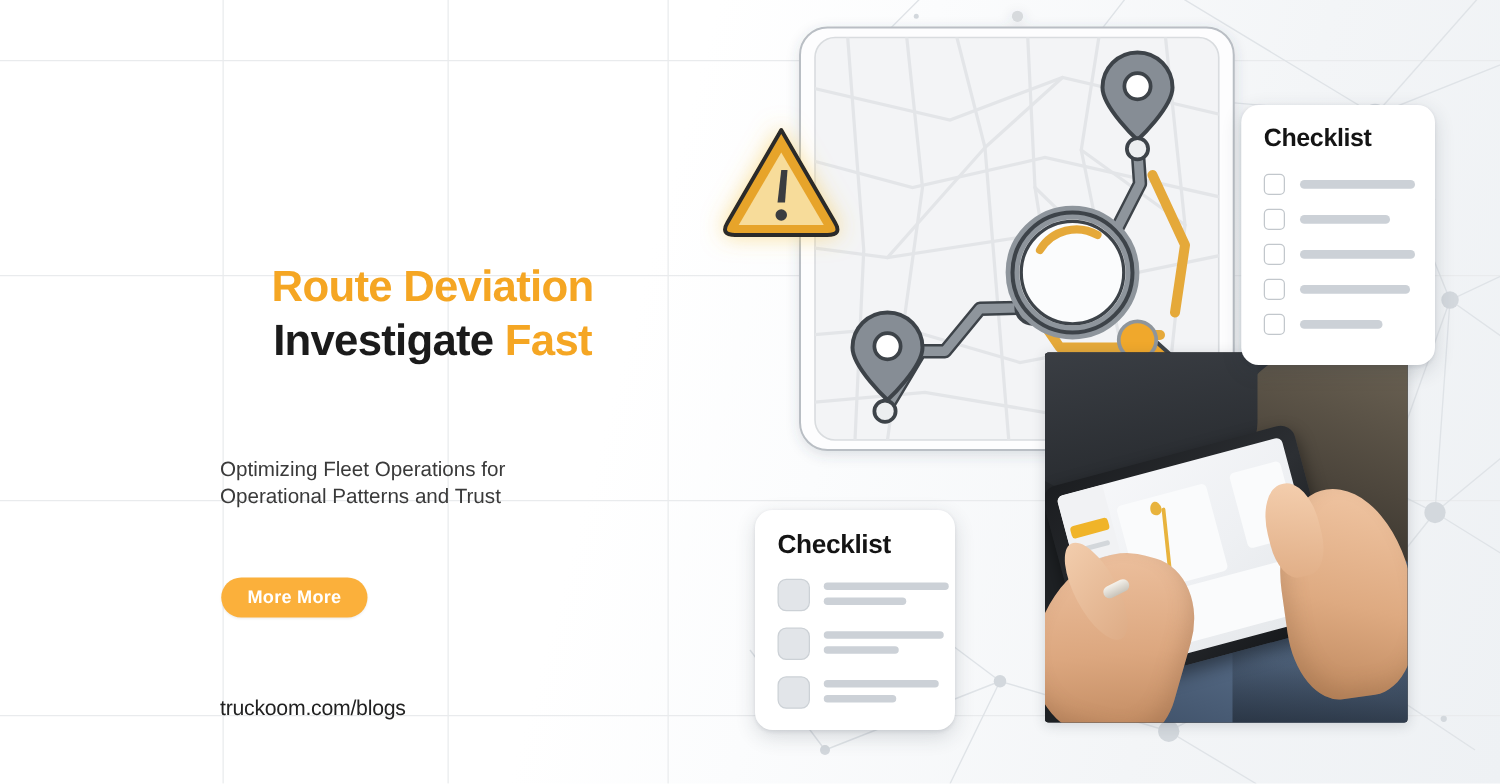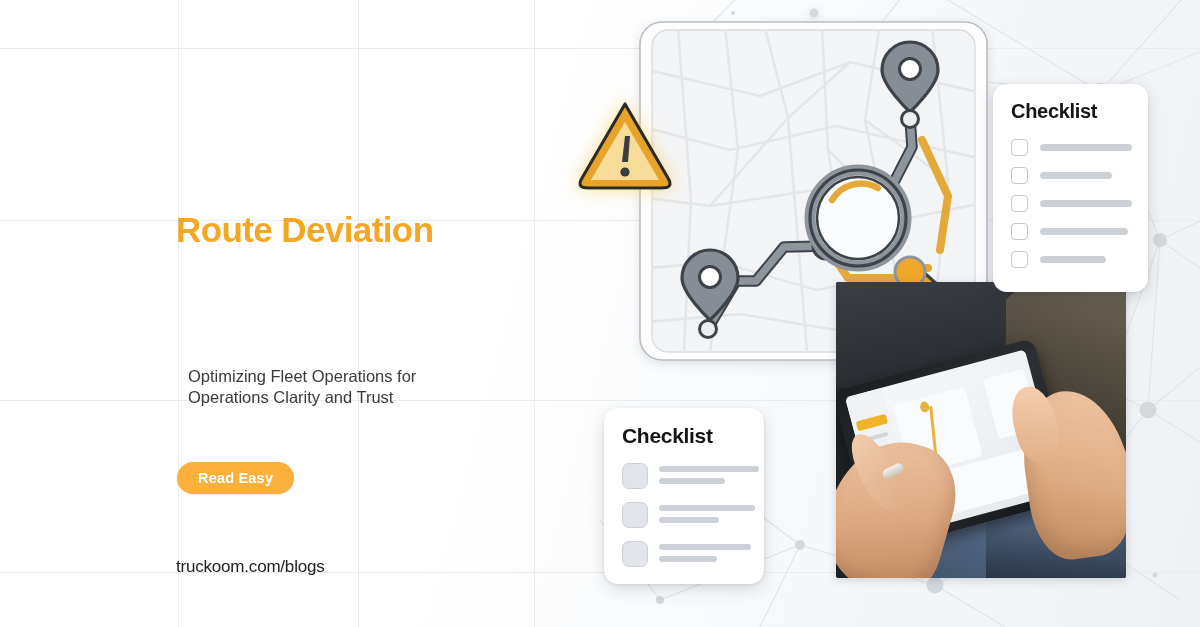--- a/index.html
+++ b/index.html
@@ -35,27 +35,28 @@
   
   .logo-wrap { position: absolute; left: 0; top: 126px; width: 250px; height: 52px; }
   .logo-svg { display: block; }
 
   
   .headline {
     position: absolute; left: 0; top: 208px; width: 340px;
     font-size: 35px; line-height: 43px;
     font-weight: bold; letter-spacing: -0.6px;
     color: #1b1b1b;
+    text-align: center;
   }
   .hl-line { display: block; white-space: nowrap; }
   .hl-amber { color: #f5a623; }
 
   
   .subtitle {
-    position: absolute; left: 12px; top: 366px; width: 320px;
+    position: absolute; left: 0; top: 366px; width: 320px;
     font-size: 16.5px; line-height: 21px;
     color: #3a3a3a; font-weight: 400;
   }
   .sub-line { display: block; white-space: nowrap; }
 
   
   .cta {
     position: absolute; left: 1px; top: 462px;
     display: inline-flex; align-items: center; justify-content: center;
     height: 32px; padding: 0 21px;
@@ -393,25 +394,26 @@
       </span>
     </div>
   </div>
 
 
   <div class="content">
 
 
     <h1 class="headline">
       <span class="hl-line hl-amber">Route Deviation</span>
+      <span class="hl-line"><span>Investigate </span><span class="hl-amber">Fast</span></span>
     </h1>
 
     <p class="subtitle">
       <span class="sub-line">Optimizing Fleet Operations for</span>
-      <span class="sub-line">Operations Clarity and Trust</span>
+      <span class="sub-line">Operational Patterns and Trust</span>
     </p>
 
-    <button class="cta">Read Easy</button>
+    <button class="cta">More More</button>
 
     <div class="url">truckoom.com/blogs</div>
   </div>
 
 </div>
 
 </body></html>

